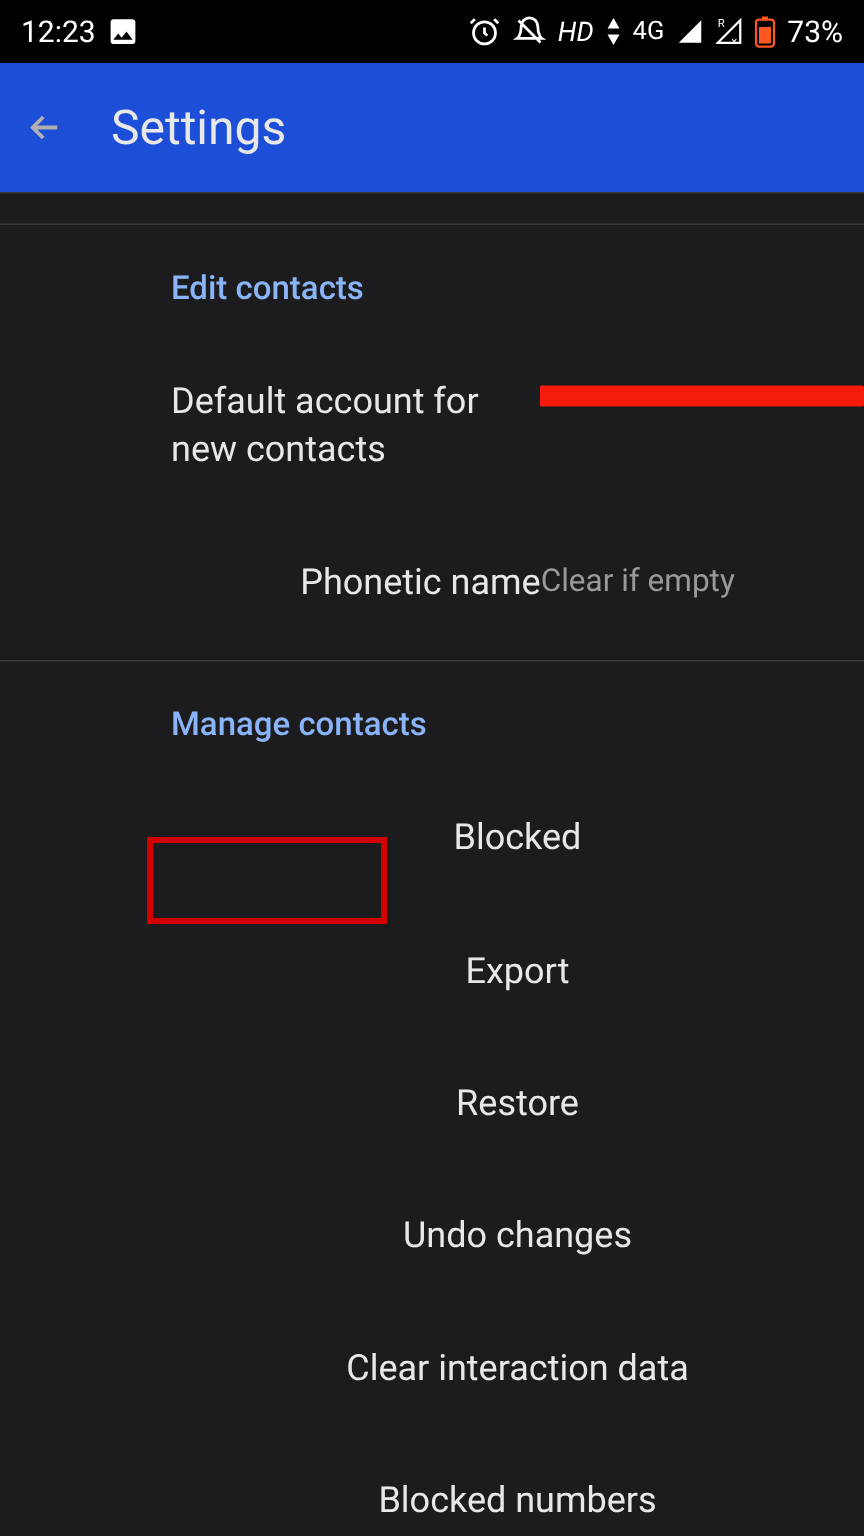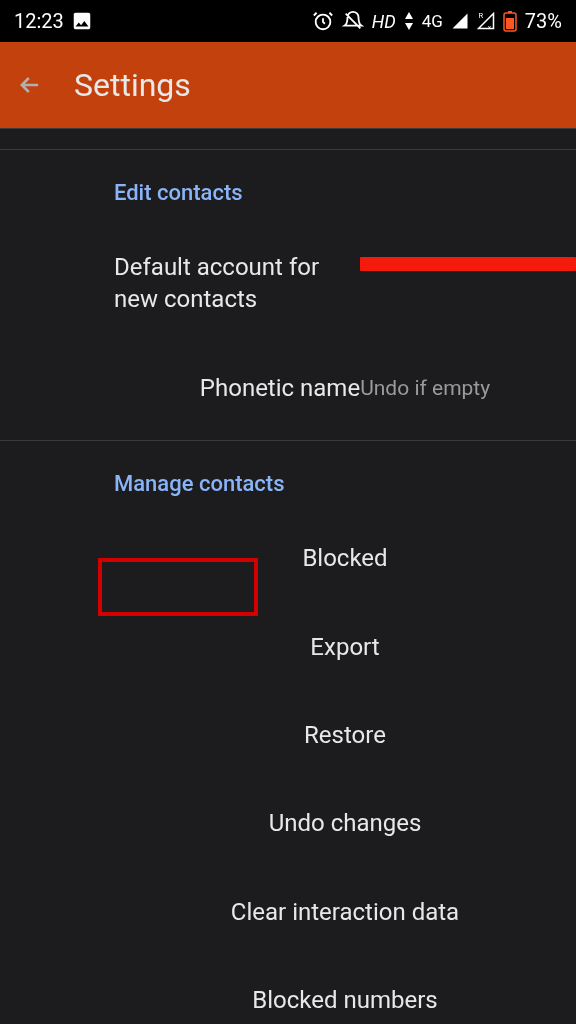--- a/index.html
+++ b/index.html
@@ -25,21 +25,21 @@
     }
     .status-left { display: flex; align-items: center; gap: 7px; }
     .status-right { display: flex; align-items: center; gap: 8px; }
     .status-icon { display: inline-flex; align-items: center; }
     .app-bar {
       height: 86px;
       display: flex;
       align-items: center;
       padding: 12px 16px;
       gap: 30px;
-      background: #c2410c;
+      background: #1d4ed8;
     }
     .back-arrow { width: 28px; height: 28px; color: #b0b0b0; }
     .app-title { font-size: 32px; font-weight: 400; color: #e8e8e8; }
     .divider { height: 1px; background: #3a3a3c; }
     .section { padding: 30px 0 18px 0; }
     .section-header {
       font-size: 22px;
       color: #8ab4f8;
       font-weight: 500;
       padding: 0 0 28px 114px;
@@ -137,21 +137,21 @@
 
 <div class="section">
   <div class="section-header">Edit contacts</div>
   <div class="list-item">
     <div class="item-primary">Default account for new contacts</div>
     <div class="redacted"></div>
   </div>
   <div class="spacer-gap"></div>
   <div class="list-item">
     <div class="item-primary">Phonetic name</div>
-    <div class="item-secondary">Undo if empty</div>
+    <div class="item-secondary">Clear if empty</div>
   </div>
 </div>
 
 <div class="divider"></div>
 
 <div class="section">
   <div class="section-header">Manage contacts</div>
 
   <div class="list-item">
     <div class="item-primary">Blocked</div>

